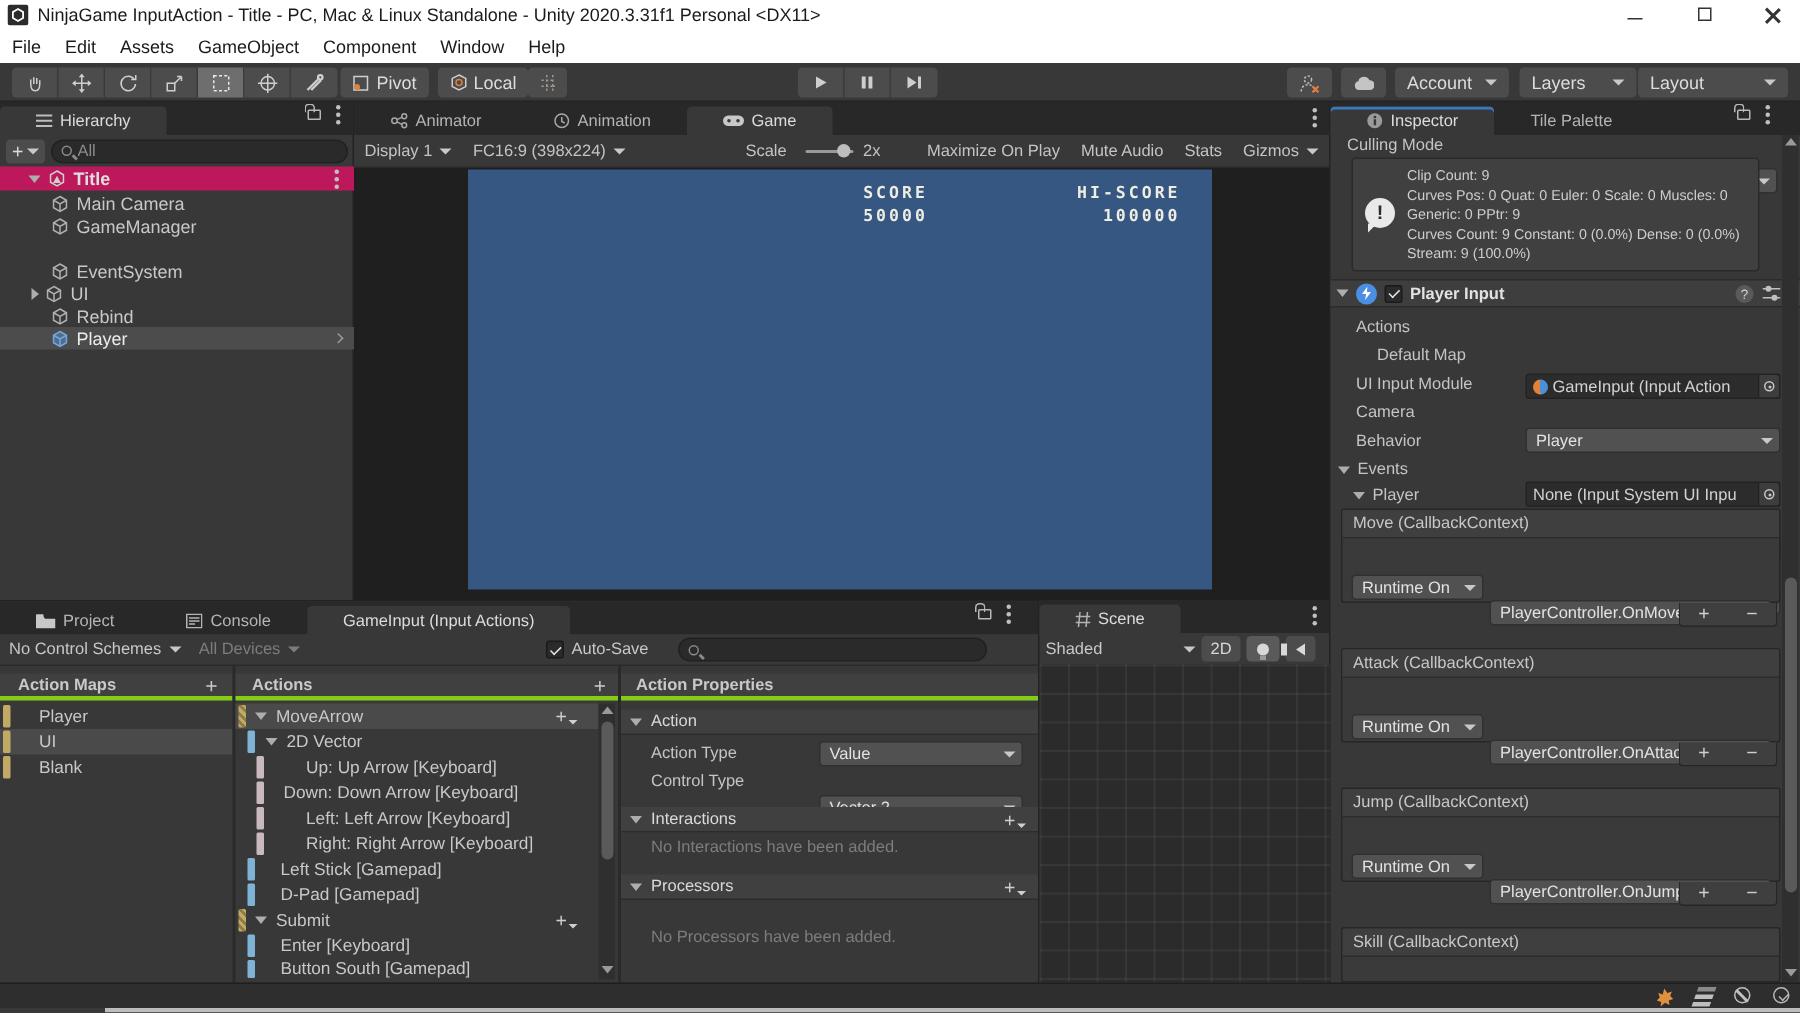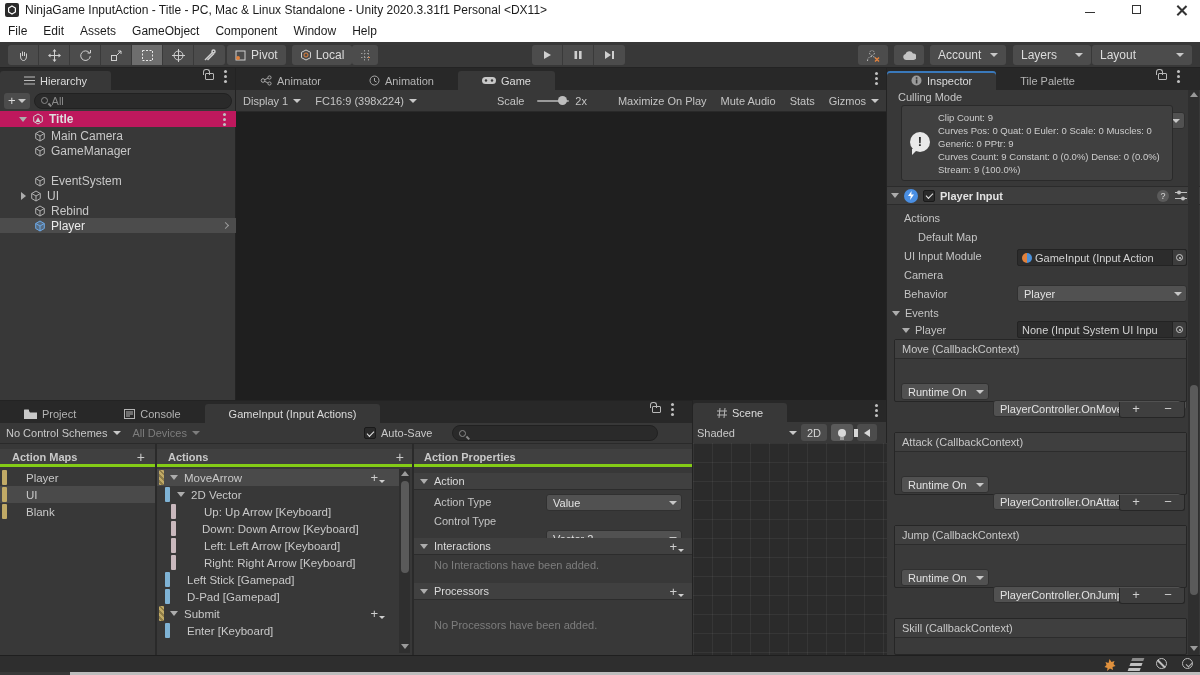--- a/index.html
+++ b/index.html
@@ -391,20 +391,26 @@
         <span>Mute Audio</span>
       </span>
     <span class="gt-item">
         <span>Stats</span>
       </span>
     <span class="gt-item">
         <span>Gizmos</span>
         <i class="ddarrow"></i>
       </span>
   </div>
+  <div class="gameblue">
+    <div class="abs pix" style="left:230px;top:8px;width:110px;text-align:center">SCORE</div>
+    <div class="abs pix" style="left:230px;top:23px;width:110px;text-align:center">50000</div>
+    <div class="abs pix" style="left:373px;top:8px;width:102px;text-align:right">HI-SCORE</div>
+    <div class="abs pix" style="left:373px;top:23px;width:102px;text-align:right">100000</div>
+  </div>
 </div>
 
 <div class="abs" id="insp">
   <div class="tabbar">
     <span class="tab active bluetop">
       <svg width="11" height="11">
           <circle cx="5.5" cy="5.5" r="5" fill="#9a9a9a"></circle>
           <rect x="4.8" y="4.5" width="1.6" height="4" fill="#383838"></rect>
           <rect x="4.8" y="2.2" width="1.6" height="1.6" fill="#383838"></rect>
         </svg>
@@ -661,21 +667,21 @@
     <span class="stripe st-blue" style="left:8px"></span>
     <i class="fold" style="margin-left:20px"></i>
     <span style="margin-left:6px">2D Vector</span>
   </div>
   <div class="arow" style="left:157px;top:102px;width:242px">
     <span class="stripe st-pink" style="left:14px"></span>
       <span style="margin-left:47px">Up: Up Arrow [Keyboard]</span>
   </div>
   <div class="arow" style="left:157px;top:119px;width:242px">
     <span class="stripe st-pink" style="left:14px"></span>
-      <span style="margin-left:45px">Down: Down Arrow [Keyboard]</span>
+      <span style="margin-left:32px">Down: Down Arrow [Keyboard]</span>
   </div>
   <div class="arow" style="left:157px;top:136px;width:242px">
     <span class="stripe st-pink" style="left:14px"></span>
       <span style="margin-left:47px">Left: Left Arrow [Keyboard]</span>
   </div>
   <div class="arow" style="left:157px;top:153px;width:242px">
     <span class="stripe st-pink" style="left:14px"></span>
       <span style="margin-left:47px">Right: Right Arrow [Keyboard]</span>
   </div>
   <div class="arow" style="left:157px;top:170px;width:242px">
@@ -689,20 +695,24 @@
   <div class="arow" style="left:157px;top:204px;width:242px">
     <span class="stripe st-hatch" style="left:2px"></span>
     <i class="fold" style="margin-left:13px"></i>
     <span style="margin-left:6px">Submit</span>
     <span class="addbtn">+</span>
   </div>
   <div class="arow" style="left:157px;top:221px;width:242px">
     <span class="stripe st-blue" style="left:8px"></span>
       <span style="margin-left:30px">Enter [Keyboard]</span>
   </div>
+  <div class="arow" style="left:157px;top:238px;width:242px;height:14px;overflow:hidden">
+    <span class="stripe st-blue" style="left:8px"></span>
+      <span style="margin-left:30px">Button South [Gamepad]</span>
+  </div>
 
   <div class="abs" style="left:399px;top:68px;width:11px;height:184px;background:#2f2f2f">
     <i class="sarrow up" style="display:block"></i>
     <span class="vthumb" style="left:1.5px;top:12px;height:92px;position:absolute"></span>
     <i class="sarrow dn" style="display:block;position:absolute;bottom:2px;left:1.5px"></i>
   </div>
   <div class="abs" style="left:412px;top:43px;width:2px;height:212px;background:#2a2a2a"></div>
 
   <div class="colhead" style="left:414px;top:48px;width:278px;padding:0 10px">
     <span>Action Properties</span>

